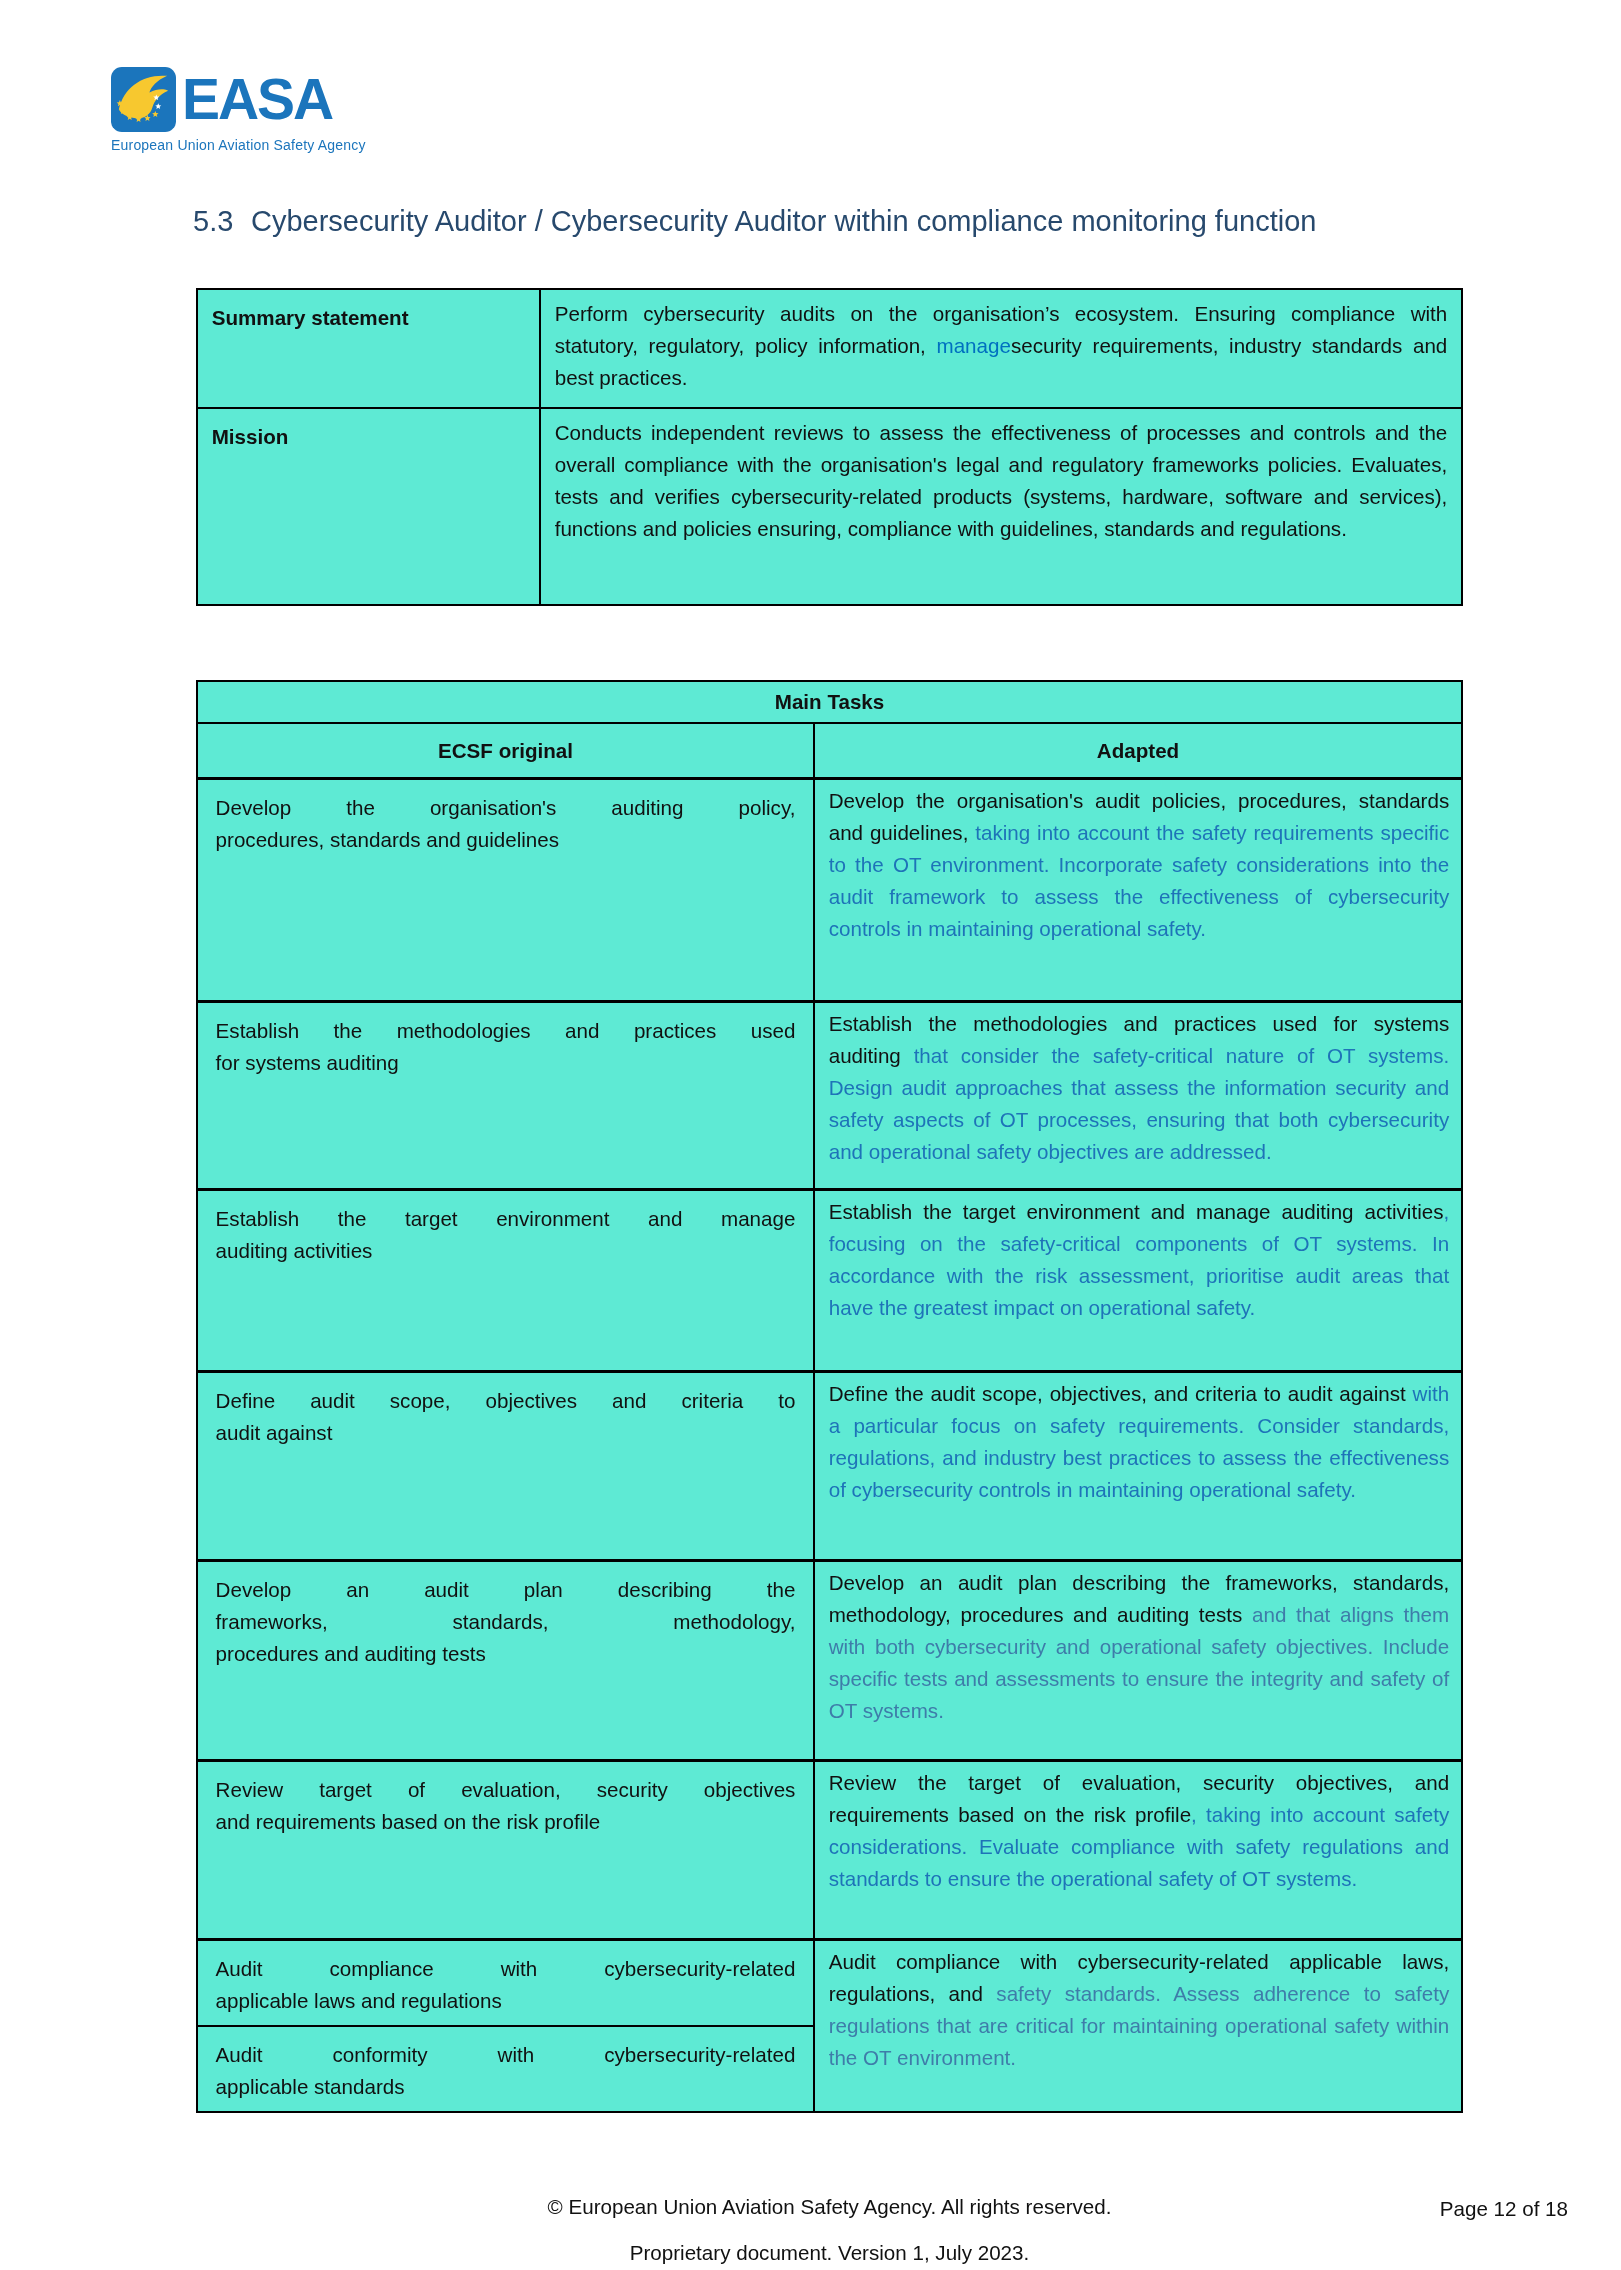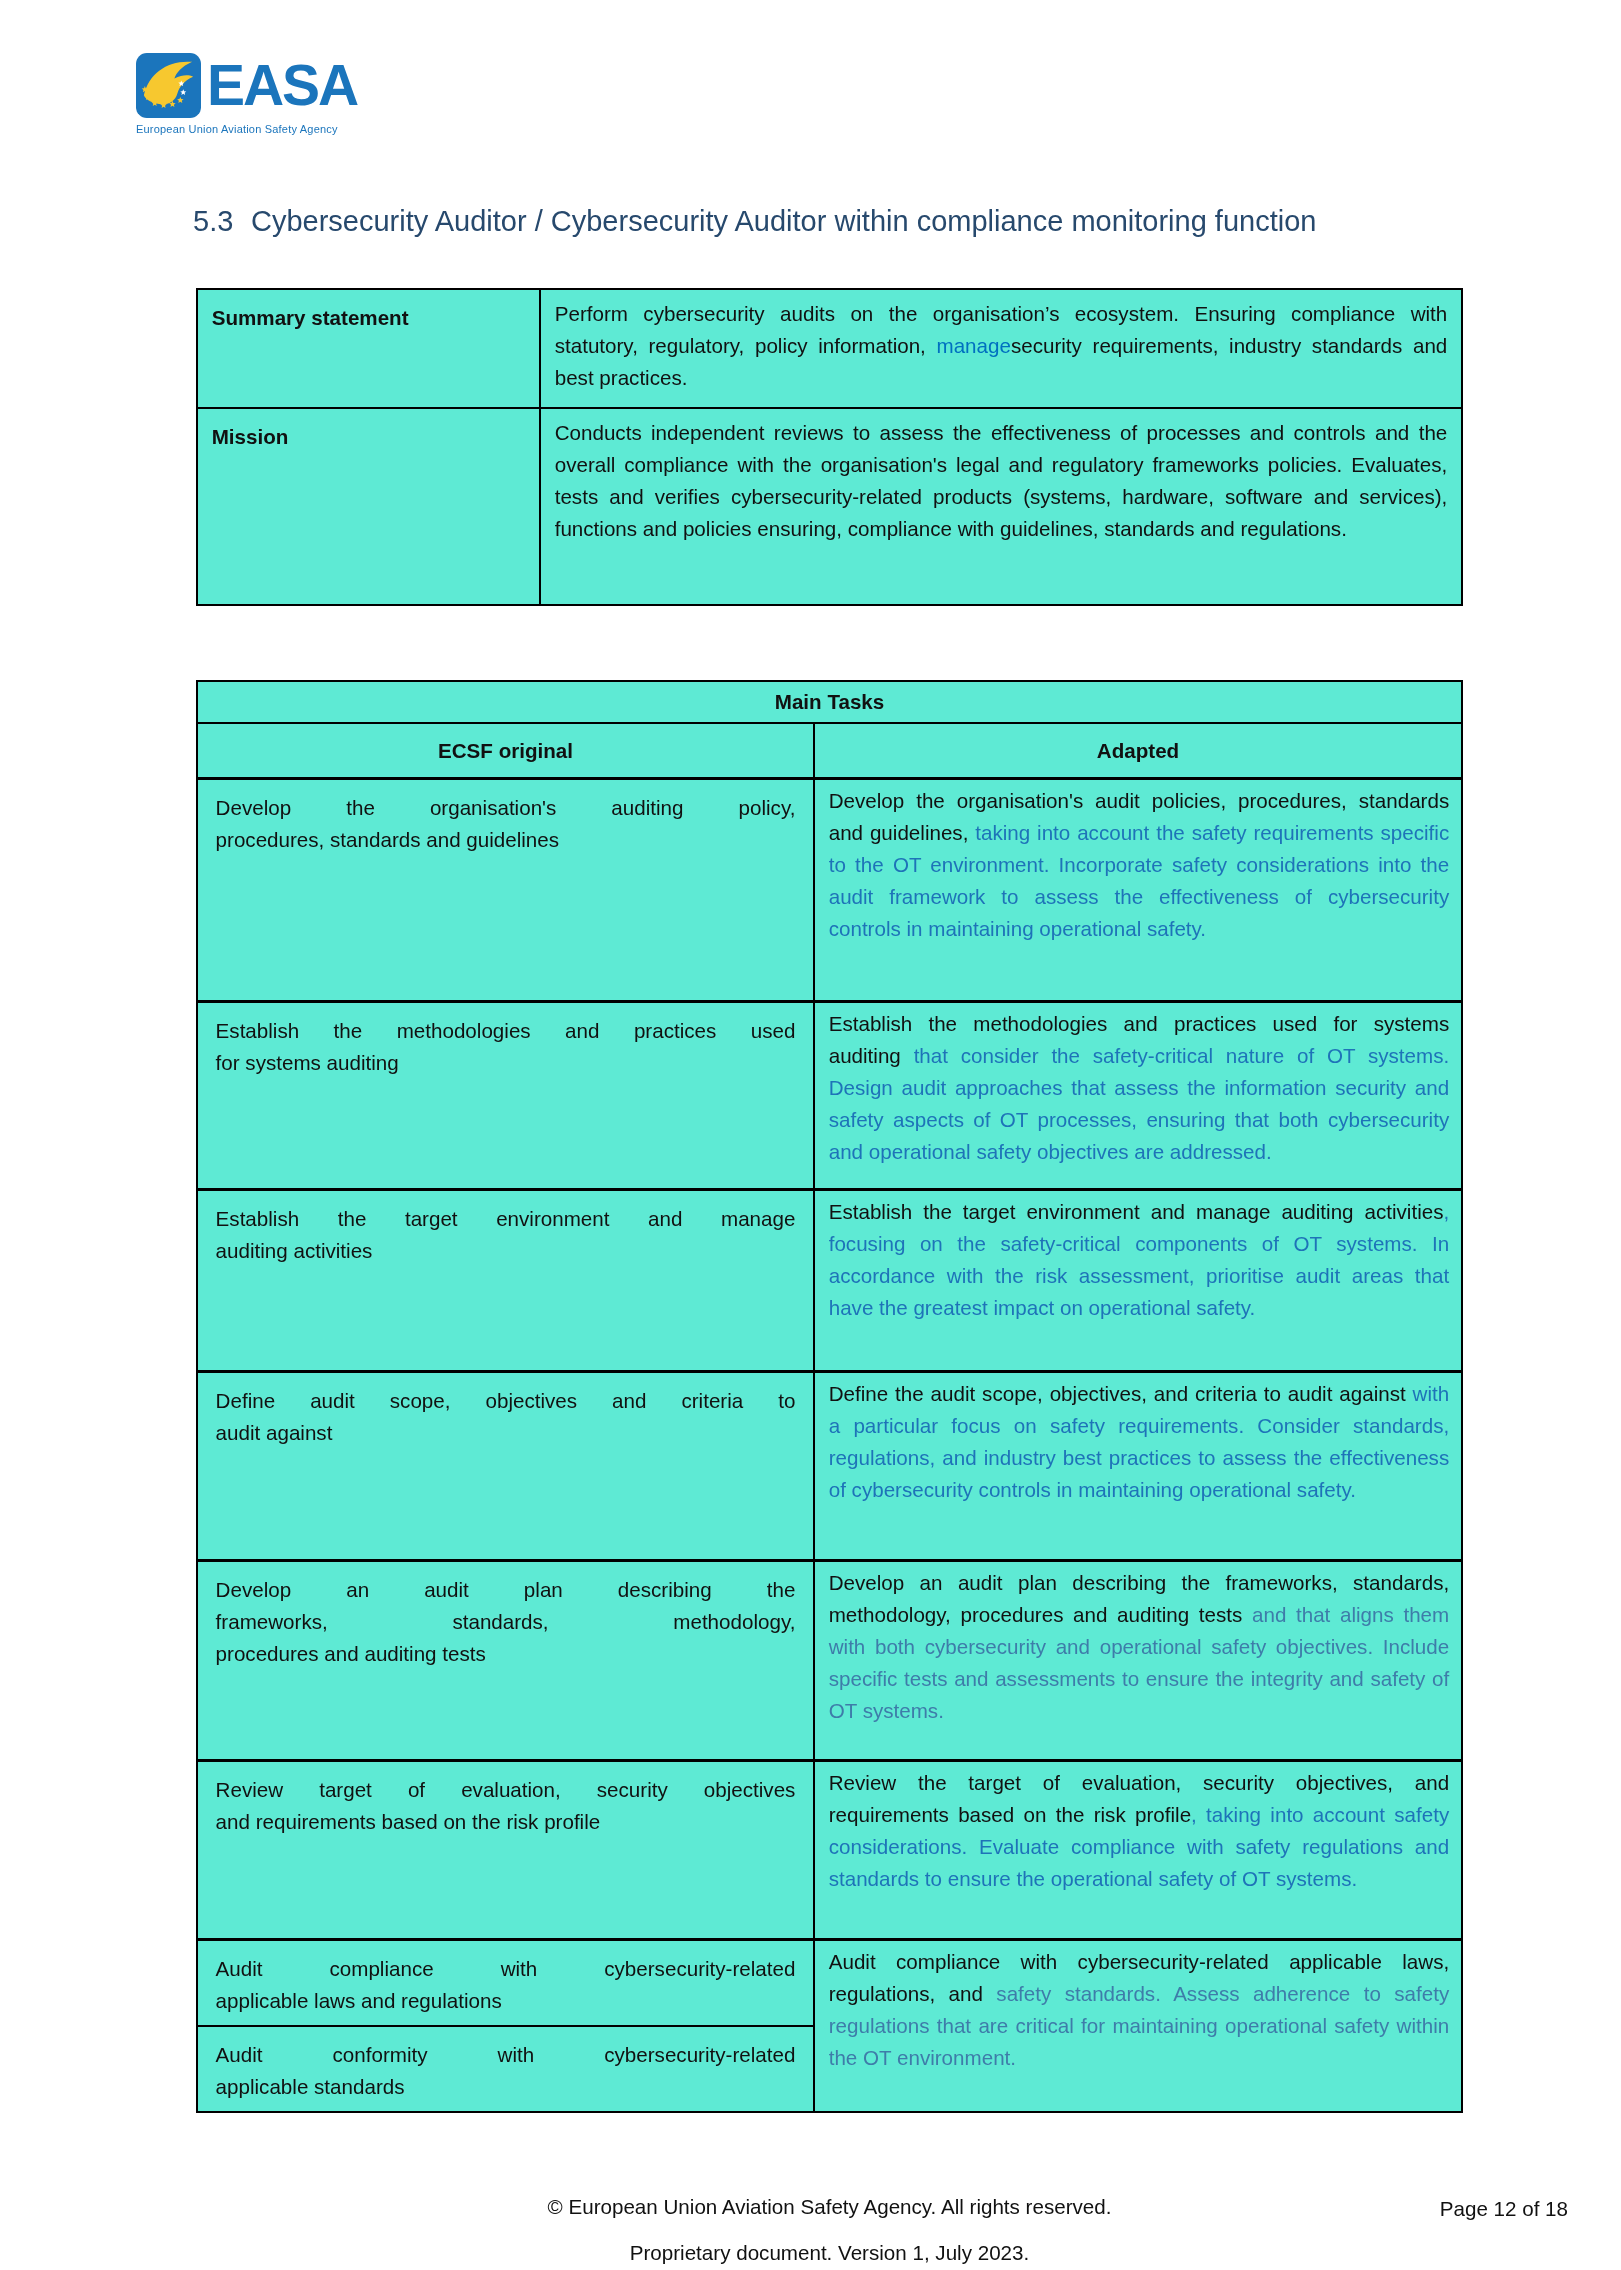--- a/index.html
+++ b/index.html
@@ -2,28 +2,28 @@
 <html><head>
 <meta charset="utf-8">
 <style>
   html,body{margin:0;padding:0;}
   body{
     width:1621px;height:2270px;position:relative;background:#ffffff;
     font-family:"Liberation Sans",sans-serif;color:#111;
     -webkit-font-smoothing:antialiased;
   }
   
-  .logo{position:absolute;left:111px;top:53px;margin-left:25px;}
+  .logo{position:absolute;left:111px;top:67px;}
   .logo-row{display:flex;align-items:flex-start;}
   .logo-tile{width:65px;height:65px;flex:0 0 65px;}
   .logo-word{
     font-size:57px;font-weight:bold;color:#1b75bc;line-height:65px;
     letter-spacing:-2px;margin-left:5.9px;
   }
-  .logo-tagline{font-size:11px;color:#1b75bc;margin-top:4.9px;letter-spacing:0.2px;}
+  .logo-tagline{font-size:14px;color:#1b75bc;margin-top:4.9px;letter-spacing:0.2px;}
   
   .heading{
     position:absolute;left:193px;top:196px;width:1175px;margin:0;
     font-size:29px;font-weight:400;color:#27496d;line-height:51px;
     padding-left:58px;
   }
   .h-num{position:absolute;left:0;top:0;}
   .h-text{display:block;max-width:1117px;}
   
   table{border-collapse:collapse;table-layout:fixed;position:absolute;left:196px;width:1267px;background:#5eead4;}

